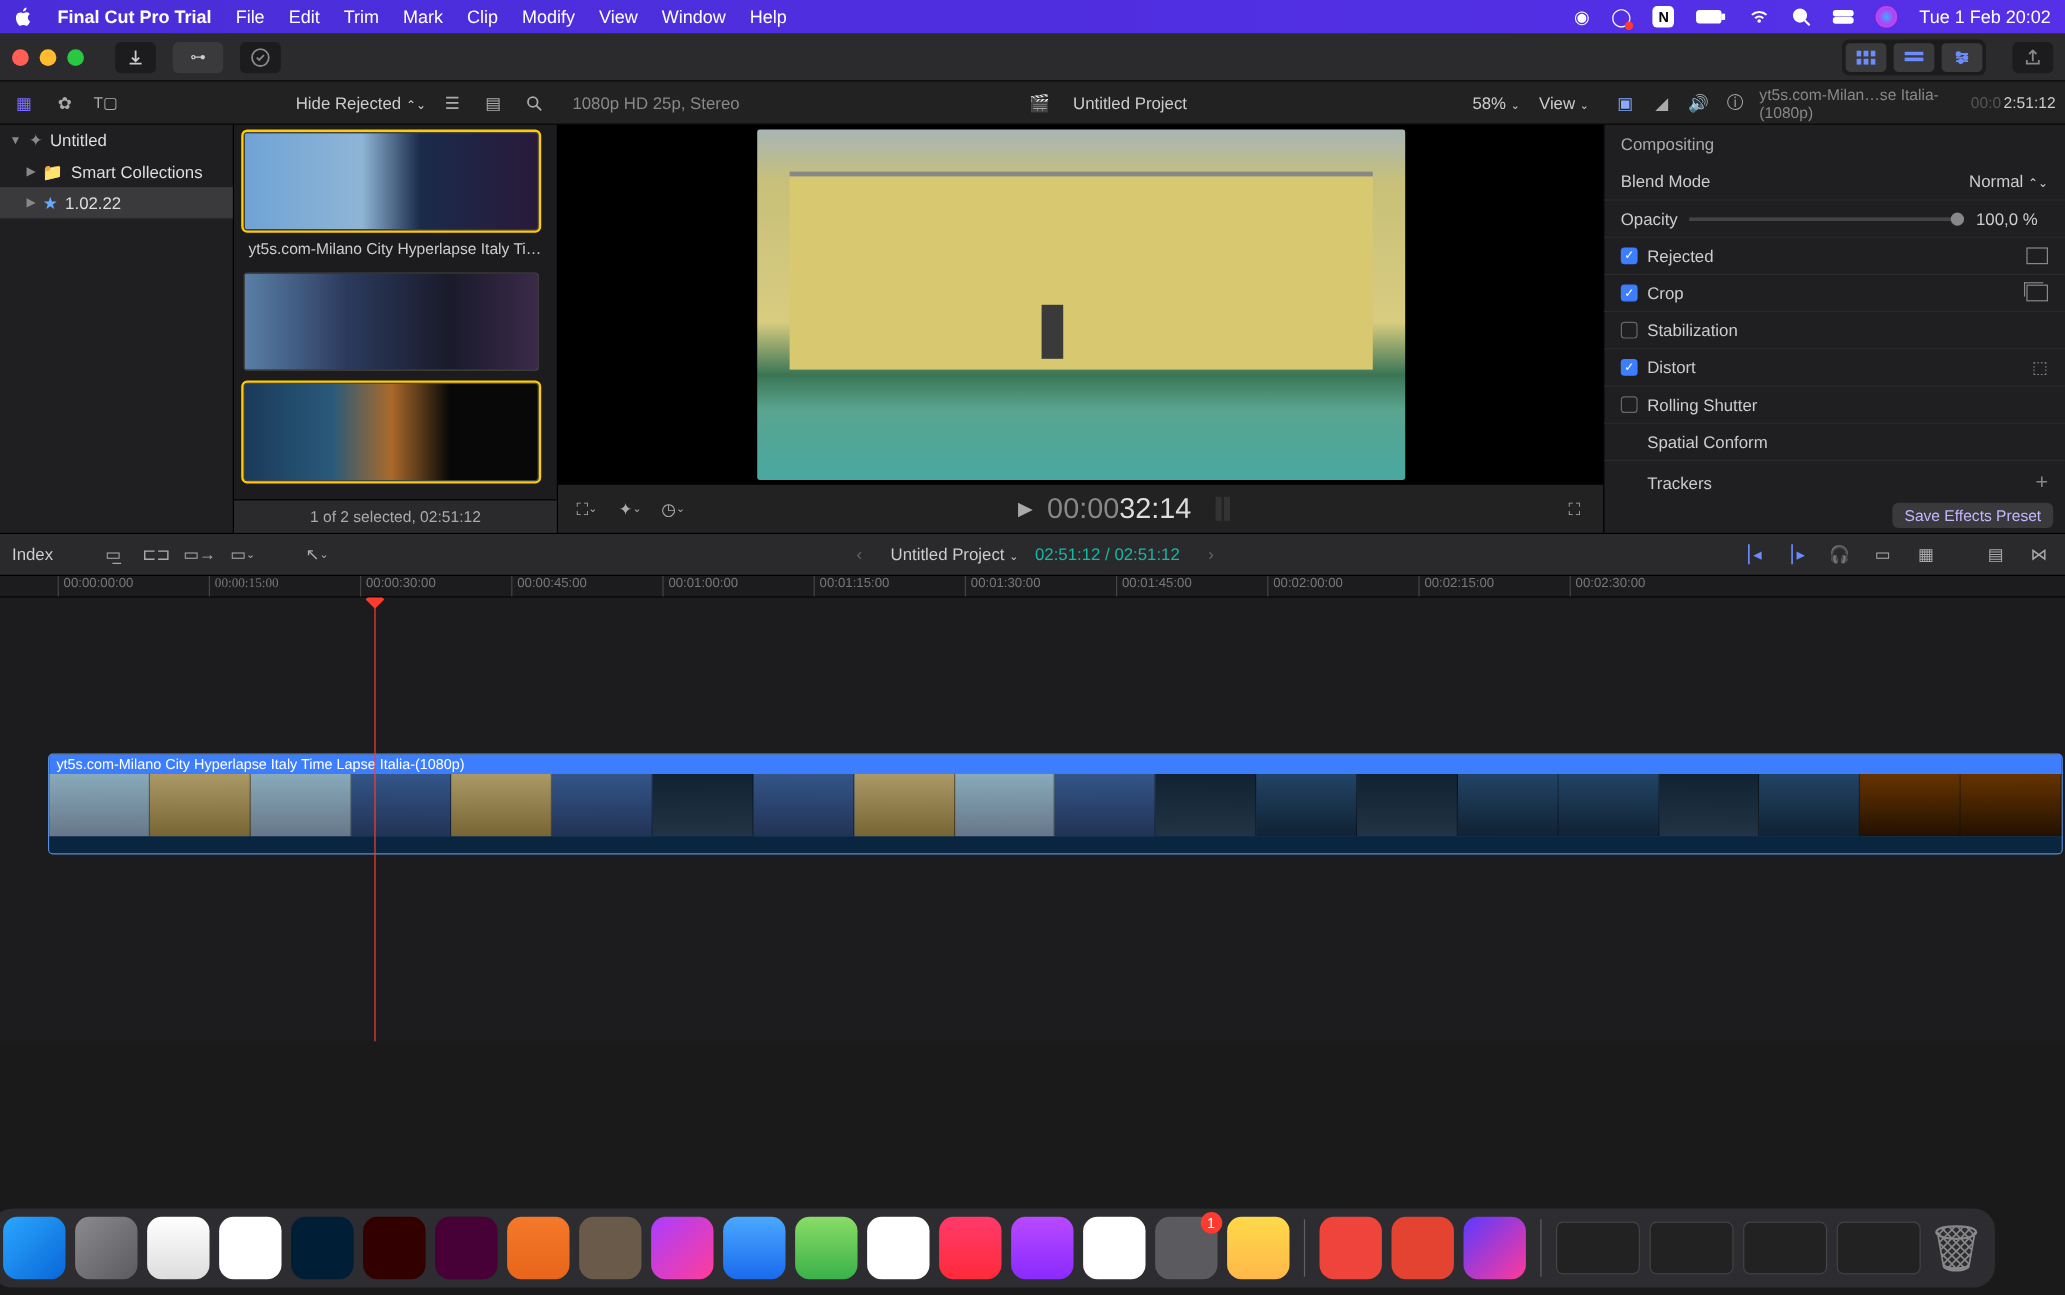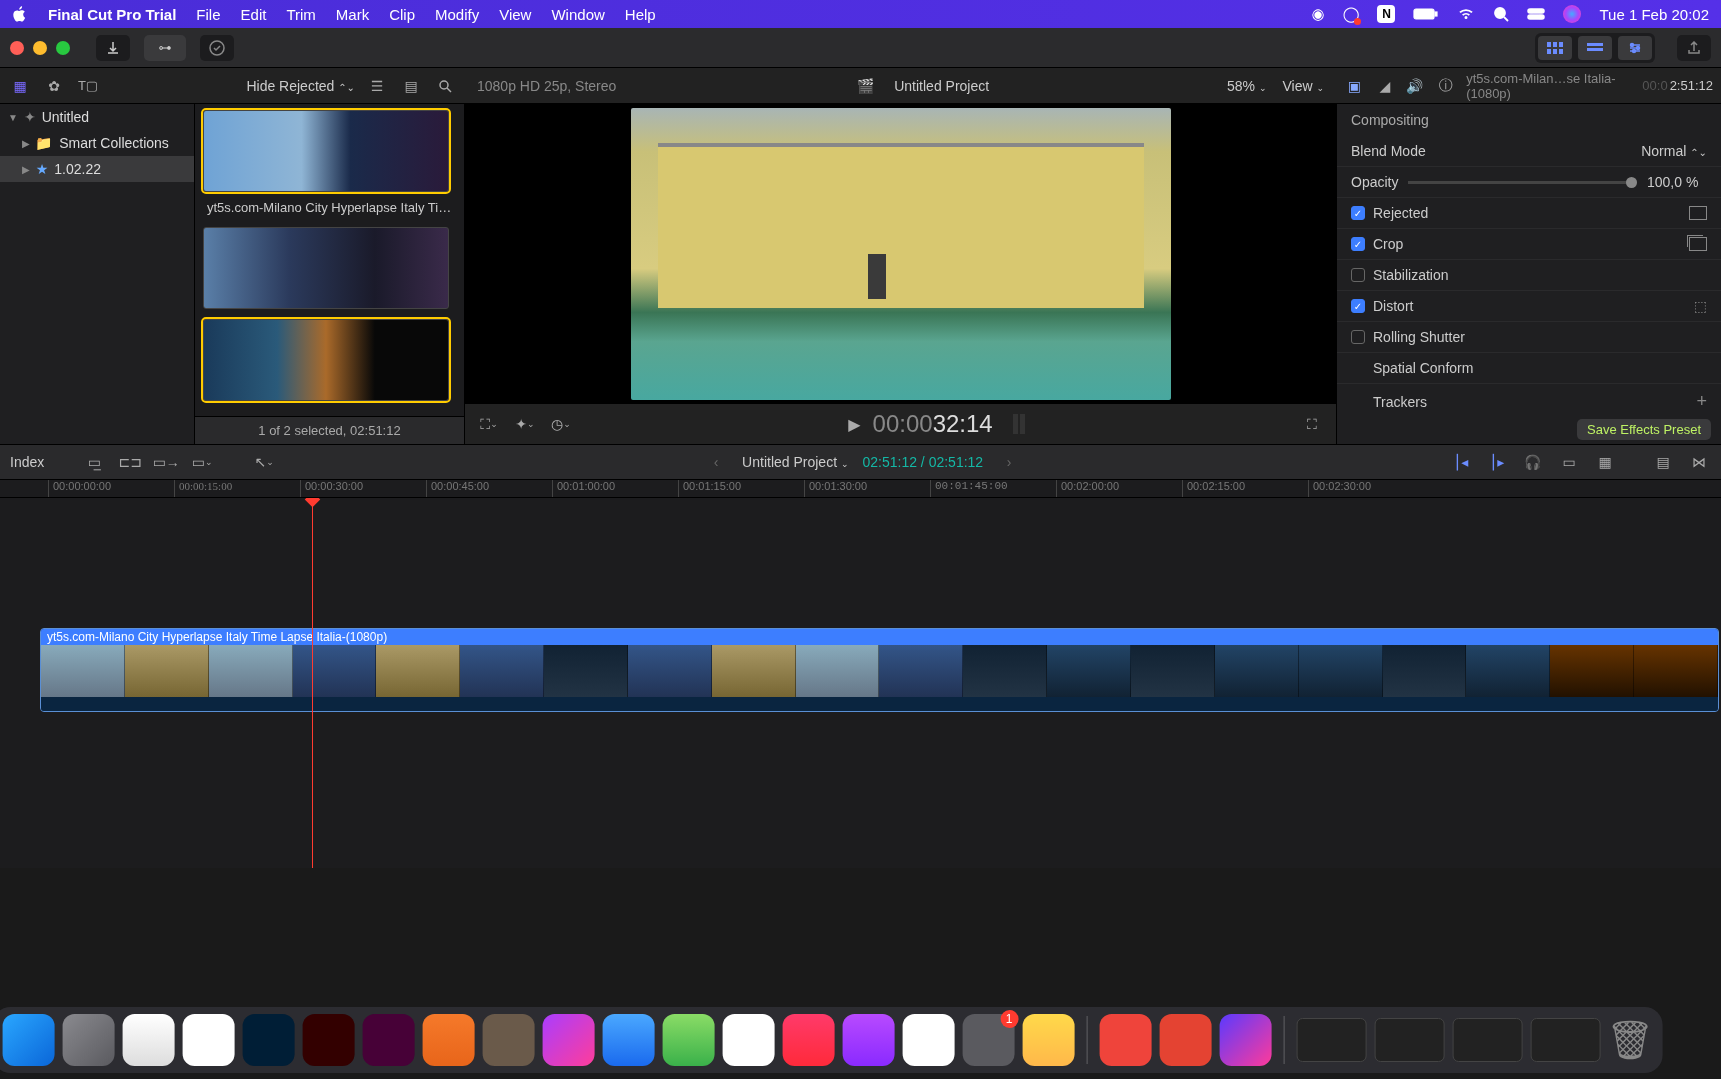--- a/index.html
+++ b/index.html
@@ -66,21 +66,21 @@
 .insp-row{display:flex;align-items:center;justify-content:space-between;padding:7px 14px;border-bottom:1px solid #2a2a2c}
 .insp-row .lab{display:flex;align-items:center;gap:8px}
 .chk{width:14px;height:14px;border-radius:3px;border:1px solid #666;display:inline-flex;align-items:center;justify-content:center}
 .chk.on{background:#3d7eff;border-color:#3d7eff}
 .chk.on::after{content:"✓";font-size:10px;color:#fff}
 .slider{flex:1;height:3px;background:#444;margin:0 10px;position:relative}
 .slider .knob{position:absolute;right:0;top:-4px;width:11px;height:11px;border-radius:50%;background:#888}
 .val{color:#ccc;font-variant-numeric:tabular-nums;min-width:60px;text-align:left}
 .sqicon{width:18px;height:14px;border:1.5px solid #888}
 .insp-foot{height:30px;display:flex;justify-content:flex-end;align-items:center;padding:0 10px}
-.sep-btn{background:#3a3a3c;border-radius:5px;padding:3px 10px;font-size:13px;color:#bef264}
+.sep-btn{background:#3a3a3c;border-radius:5px;padding:3px 10px;font-size:13px;color:#c4b5fd}
 
 
 .tlhead{height:36px;background:#2a2a2c;display:flex;align-items:center;padding:0 10px;gap:12px;font-size:14px;color:#ccc;border-top:1px solid #000;border-bottom:1px solid #000}
 .tlhead .spacer{flex:1}
 .tlhead .center{display:flex;align-items:center;gap:14px}
 .tinytc{color:#14b8a6}
 
 
 .ruler{height:18px;background:#1c1c1e;position:relative;font-size:11px;color:#777;border-bottom:1px solid #000}
 .ruler .tick{position:absolute;top:0;height:100%;border-left:1px solid #444;padding-left:4px}
@@ -399,21 +399,21 @@
 </div>
 
 <div class="ruler" id="ruler">
     <div class="tick" style="left: 48px;">00:00:00:00</div>
     <div class="tick" style="left: 174px; font-family: Liberation Serif, serif;">00:00:15:00</div>
     <div class="tick" style="left: 300px;">00:00:30:00</div>
     <div class="tick" style="left: 426px;">00:00:45:00</div>
     <div class="tick" style="left: 552px;">00:01:00:00</div>
     <div class="tick" style="left: 678px;">00:01:15:00</div>
     <div class="tick" style="left: 804px;">00:01:30:00</div>
-    <div class="tick" style="left: 930px; font-family: Liberation Mono, monospace;">00:01:45:00</div>
+    <div class="tick" style="left: 930px;">00:01:45:00</div>
     <div class="tick" style="left: 1056px;">00:02:00:00</div>
     <div class="tick" style="left: 1182px;">00:02:15:00</div>
     <div class="tick" style="left: 1308px;">00:02:30:00</div>
   </div>
 
 <div class="tlbody">
   <div class="playhead"></div>
   <div class="clip">
     <div class="clip-title">yt5s.com-Milano City Hyperlapse Italy Time Lapse Italia-(1080p)</div>
     <div class="clip-film">

